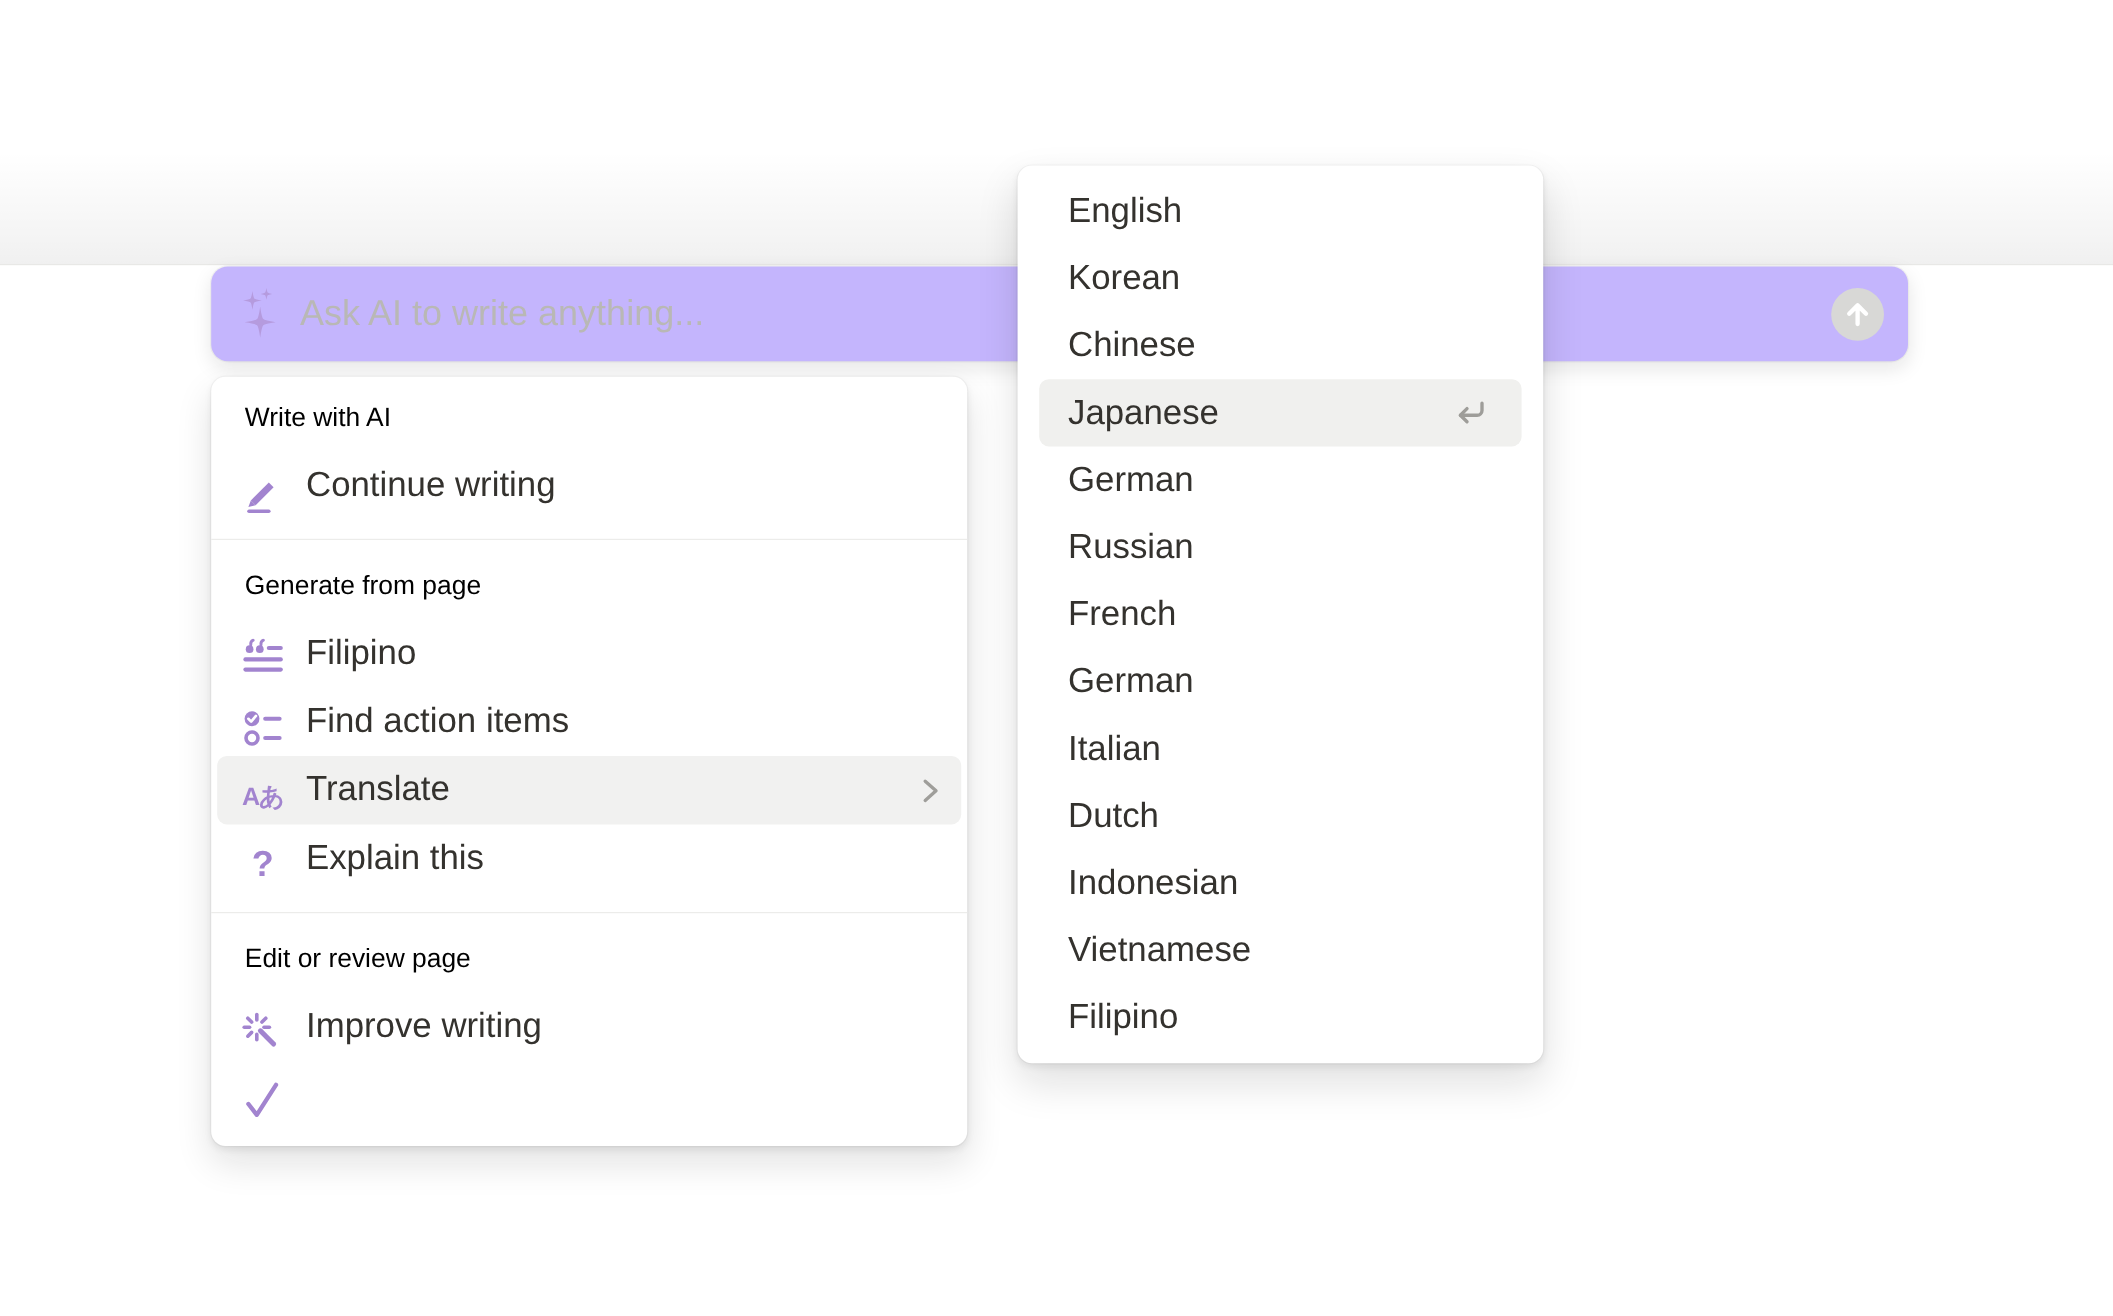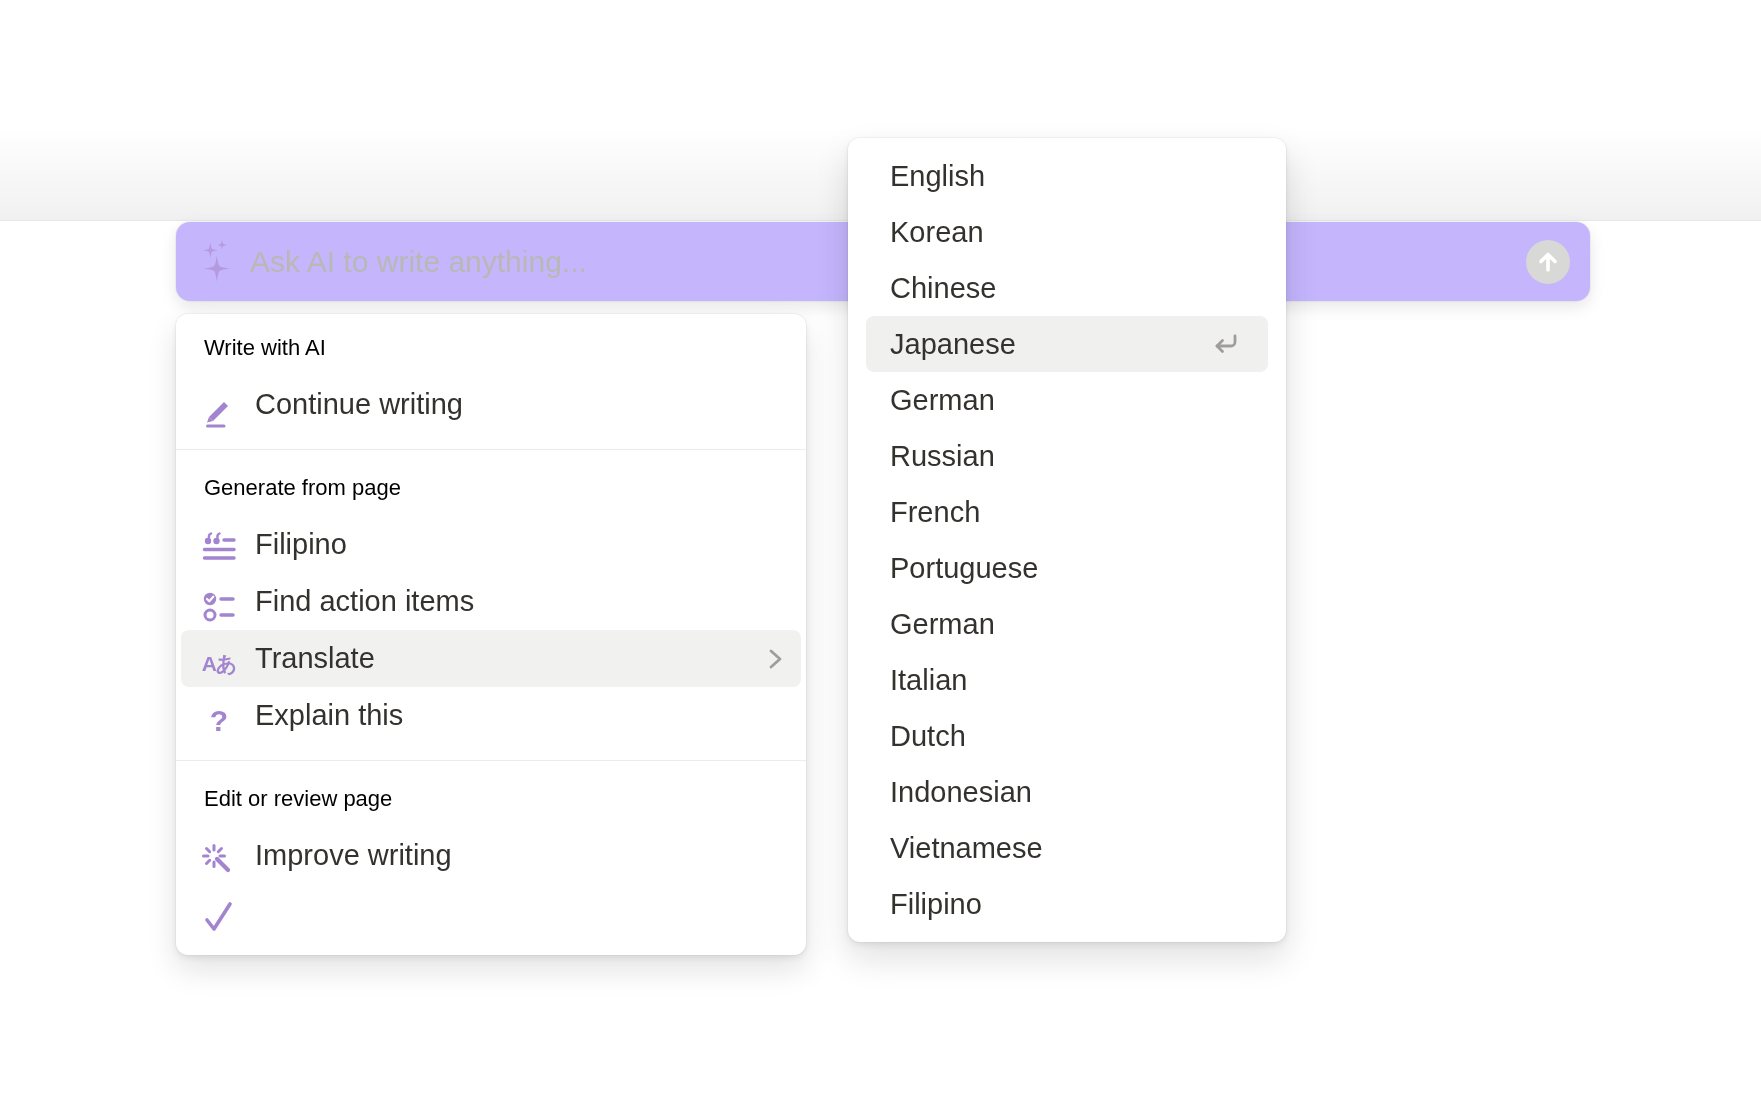--- a/index.html
+++ b/index.html
@@ -191,23 +191,20 @@
     <div class="row">
       <span>German</span>
     </div>
     <div class="row">
       <span>Russian</span>
     </div>
     <div class="row">
       <span>French</span>
     </div>
     <div class="row">
-      <span>Portuguese</span>
-    </div>
-    <div class="row">
       <span>German</span>
     </div>
     <div class="row">
       <span>Italian</span>
     </div>
     <div class="row">
       <span>Dutch</span>
     </div>
     <div class="row">
       <span>Indonesian</span>

